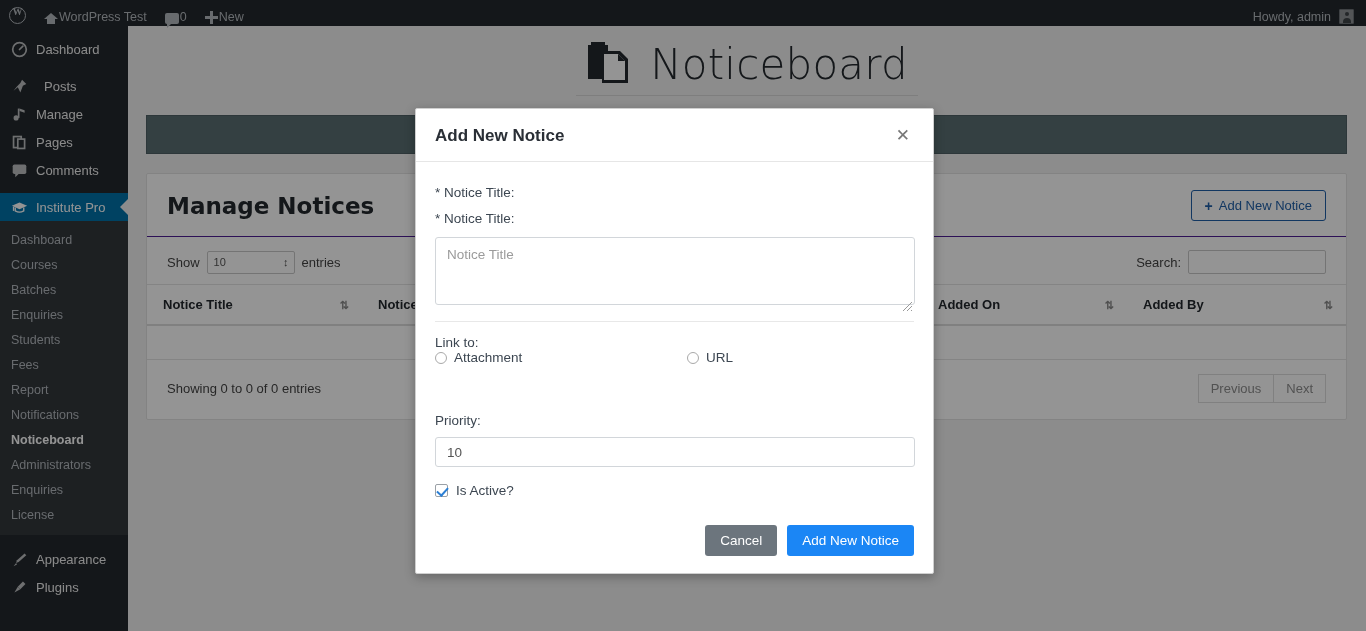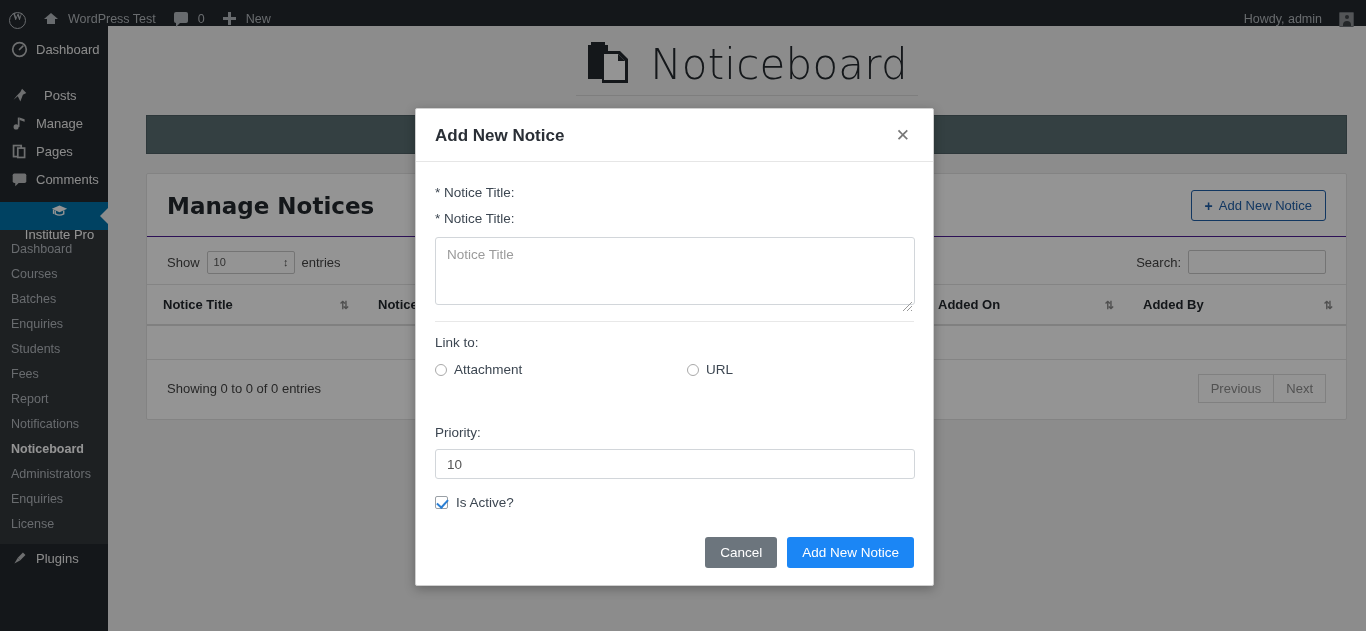--- a/index.html
+++ b/index.html
@@ -14,22 +14,22 @@
   
   #adminbar {
     position: absolute; top: 0; left: 0;
     width: 1366px; height: 26px;
     background: #23282d; color: #b4b9be;
     font-size: 12.5px;
     display: flex; align-items: center;
     z-index: 50;
   }
   .ab-item {
-    display: flex; align-items: flex-start; gap: 10px;
-    height: 26px; padding: 12px 9px;
+    display: flex; align-items: flex-end; gap: 1px;
+    height: 26px; padding: 2px 9px;
     color: #b4b9be; white-space: nowrap;
   }
   .ab-spacer { flex: 1; }
   .ab-avatar {
     width: 15px; height: 15px; background: #8f9396;
     border: 1px solid #6d7277; border-radius: 1px;
     position: relative; margin-left: 7px; flex: none;
   }
   .ab-avatar::before {
     content: ""; position: absolute; left: 4.5px; top: 2px;
@@ -73,21 +73,21 @@
   .icon-plus { position: relative; width: 13px; height: 13px; }
   .icon-plus::before, .icon-plus::after {
     content: ""; position: absolute; background: #b4b9be;
   }
   .icon-plus::before { left: 5px; top: 0; width: 3px; height: 13px; }
   .icon-plus::after { left: 0; top: 5px; width: 13px; height: 3px; }
 
   
   #sidebar {
     position: absolute; top: 26px; left: 0;
-    width: 108px; height: 605px;
+    width: 128px; height: 605px;
     background: #23282d;
     z-index: 40;
     font-size: 13px;
   }
   .menu-top {
     display: flex; align-items: center; gap: 8px;
     height: 28px; padding: 0 0 0 11px;
     color: #eee; white-space: nowrap;
   }
   .menu-top.sep-top { margin-top: 9px; }
@@ -247,21 +247,21 @@
     resize: none; outline: none;
     background: #fff;
   }
   .ta-title::placeholder { color: #9b9b9b; }
   .ta-wrap { position: relative; display: inline-block; }
   .resize-grip {
     position: absolute; right: 3px; bottom: 3px;
     width: 9px; height: 9px; pointer-events: none;
   }
   .hr-soft { border: none; border-top: 1px solid #e8e8e8; margin: 12px 0 13px; }
-  .linkto-label { font-size: 13.5px; color: #3c4651; margin-bottom: 12px; }
+  .linkto-label { font-size: 13.5px; color: #3c4651; }
   .radio-row { display: flex; margin-bottom: 20px; }
   .radio-item {
     display: flex; align-items: center; gap: 7px;
     font-size: 13.5px; color: #3c4651;
   }
   .radio-item.first { width: 252px; }
   .rb {
     width: 12px; height: 12px; border-radius: 50%;
     border: 1px solid #a9a9a9; background: #fff; flex: none;
   }
@@ -332,21 +332,21 @@
   <div class="menu-top sep-top">
     <span class="mi">
       <svg width="17" height="17" viewBox="0 0 20 20">
           <circle cx="10" cy="10" r="8" fill="none" stroke="#d8dadb" stroke-width="2"></circle>
           <path d="M10 10 L14 6" stroke="#d8dadb" stroke-width="2" stroke-linecap="round"></path>
         </svg>
     </span>
     <span>Dashboard</span>
   </div>
 
-  <div class="menu-top" style="margin-top:18px;gap:16px;">
+  <div class="menu-top" style="margin-top:9px;gap:16px;">
     <span class="mi">
       <svg width="17" height="17" viewBox="0 0 20 20">
           <path d="M13 2 L18 7 L14 9 L11 17 L8 11 L3 15 L7 10 L11 6 Z" fill="#d8dadb"></path>
         </svg>
     </span>
     <span>Posts</span>
   </div>
 
   <div class="menu-top">
     <span class="mi">
@@ -372,21 +372,21 @@
   <div class="menu-top">
     <span class="mi">
       <svg width="17" height="17" viewBox="0 0 20 20">
           <rect x="2" y="3" width="16" height="11" rx="2" fill="#d8dadb"></rect>
           <path d="M5 14 L5 18 L9 14 Z" fill="#d8dadb"></path>
         </svg>
     </span>
     <span>Comments</span>
   </div>
 
-  <div class="menu-top active" style="margin-top:9px;flex-direction:column;">
+  <div class="menu-top active" style="margin-top:9px;">
     <span class="mi">
       <svg width="17" height="17" viewBox="0 0 20 20">
           <path d="M10 4 L19 8 L10 12 L1 8 Z" fill="#fff"></path>
           <path d="M3 9 L3 14" stroke="#fff" stroke-width="1.6"></path>
           <path d="M5 10 L5 14 Q10 17 15 14 L15 10" fill="none" stroke="#fff" stroke-width="1.6"></path>
         </svg>
     </span>
     <span>Institute Pro</span>
   </div>
 
@@ -398,20 +398,29 @@
     <a>Students</a>
     <a>Fees</a>
     <a>Report</a>
     <a>Notifications</a>
     <a class="current">Noticeboard</a>
     <a>Administrators</a>
     <a>Enquiries</a>
     <a>License</a>
   </div>
 
+  <div class="menu-top" style="margin-top:10px;">
+    <span class="mi">
+      <svg width="17" height="17" viewBox="0 0 20 20">
+          <path d="M16 3 L18 5 L9 13 L6 14 L7 11 Z" fill="#d8dadb"></path>
+          <path d="M6 14 L3 18 L7 16 Z" fill="#d8dadb"></path>
+        </svg>
+    </span>
+    <span>Appearance</span>
+  </div>
 
   <div class="menu-top">
     <span class="mi">
       <svg width="17" height="17" viewBox="0 0 20 20">
           <path d="M14 3 L17 6 L11 12 L8 9 Z" fill="#d8dadb"></path>
           <path d="M8 9 L4 16 L11 12 Z" fill="#d8dadb"></path>
         </svg>
     </span>
     <span>Plugins</span>
   </div>

